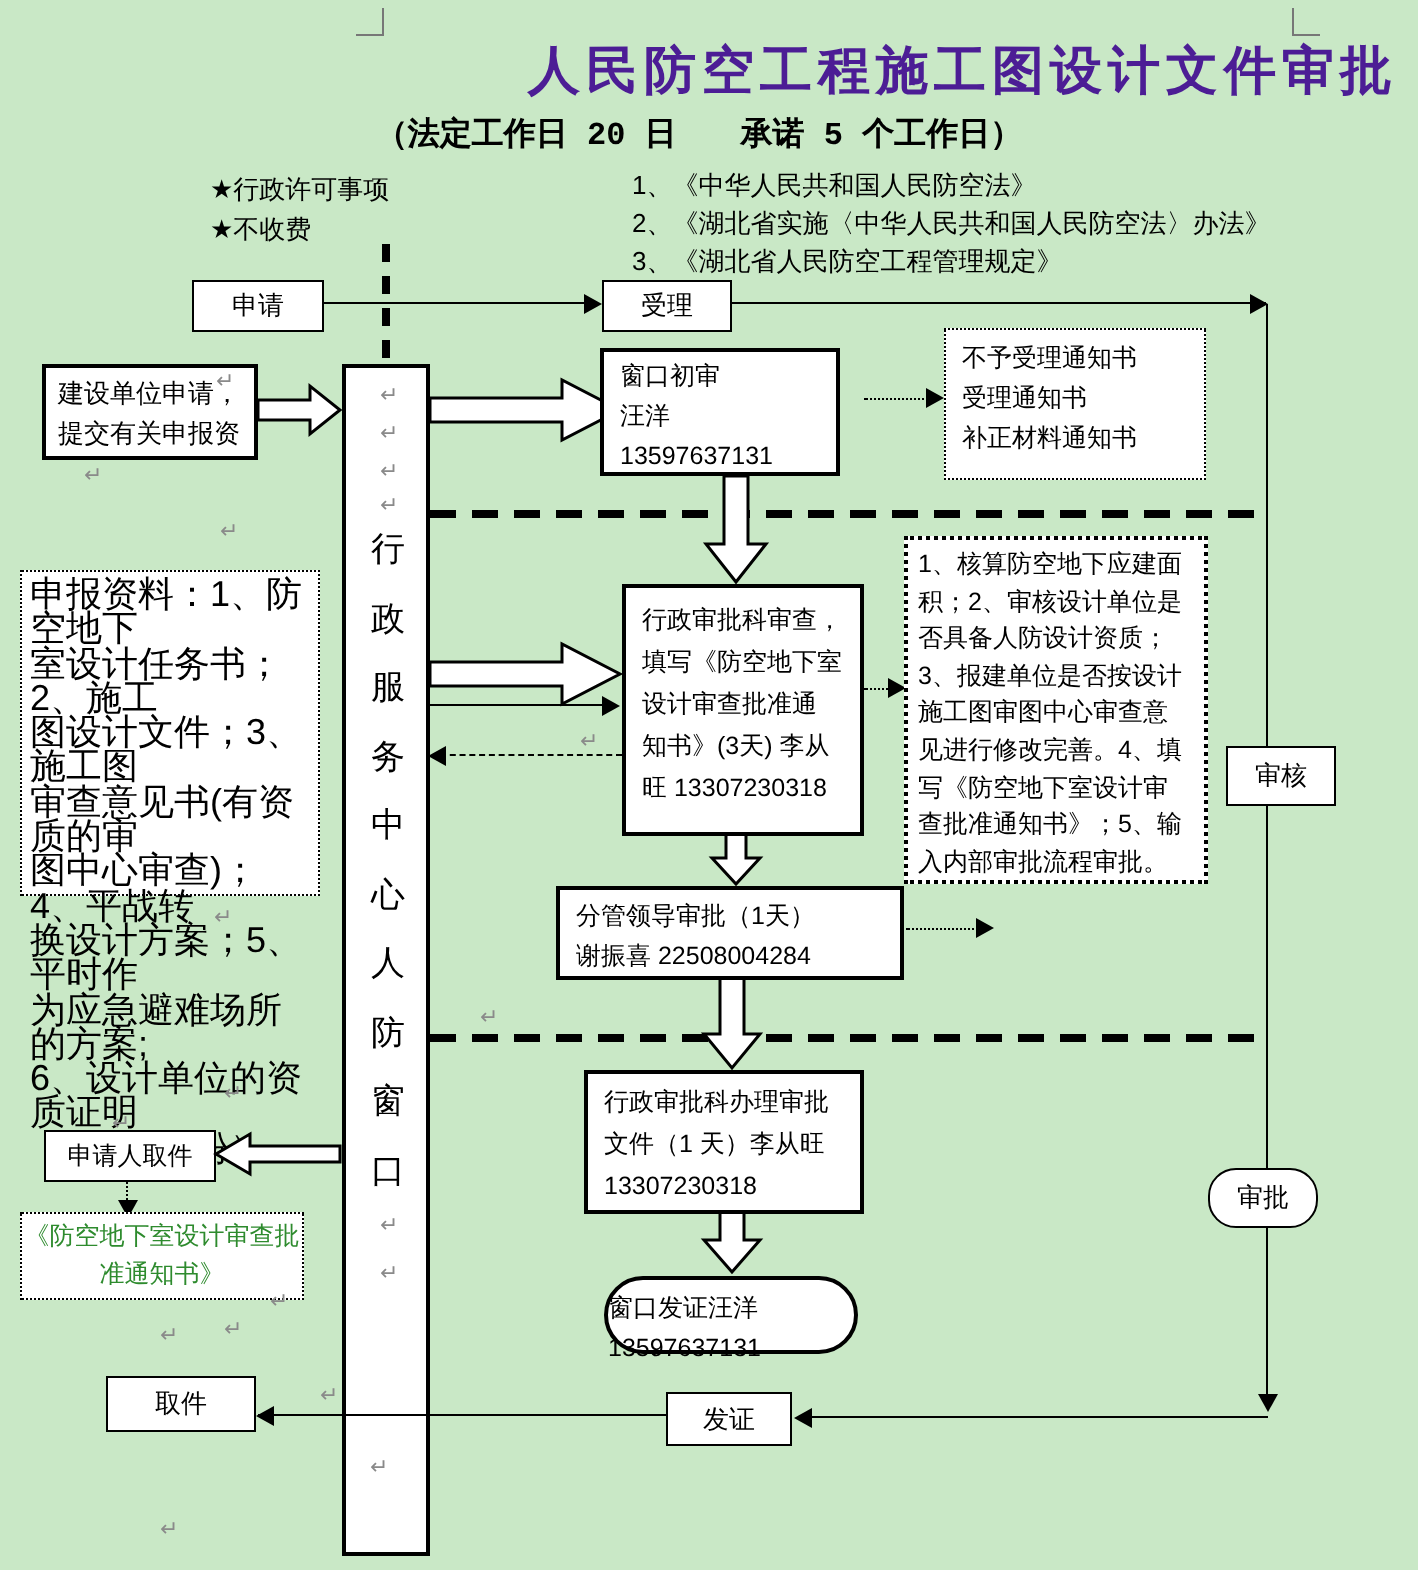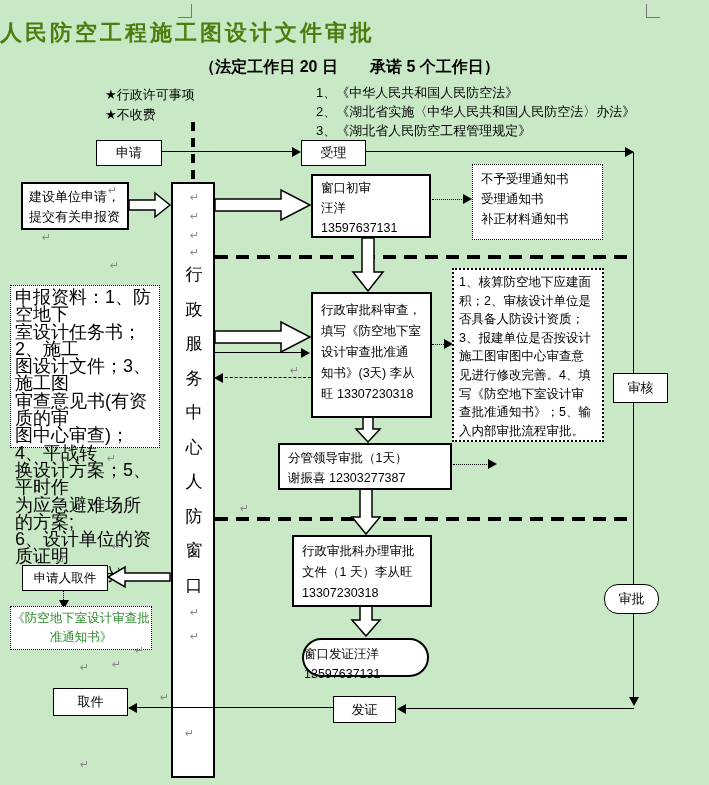--- a/index.html
+++ b/index.html
@@ -27,23 +27,23 @@
      border-top:5px solid transparent;border-bottom:5px solid transparent;z-index:2;}
   .arr-l{position:absolute;width:0;height:0;border-right:9px solid #000;
      border-top:5px solid transparent;border-bottom:5px solid transparent;z-index:2;}
   .arr-d{position:absolute;width:0;height:0;border-top:9px solid #000;
      border-left:5px solid transparent;border-right:5px solid transparent;z-index:2;}
   .mark{position:absolute;color:#8a8a8a;font-size:11px;z-index:4;}
   .corner{position:absolute;width:13px;height:13px;z-index:1;}
   .corner.tl{border-right:1px solid #777;border-bottom:1px solid #777;}
   .corner.tr{border-left:1px solid #777;border-bottom:1px solid #777;}
   svg.blockarrow{position:absolute;z-index:2;overflow:visible;}
-  #title{left:0;right:10px;top:18px;text-align:left;font-size:22px;font-weight:bold;
-     letter-spacing:3px;color:#4d7c0f;z-index:3;}
-  #subtitle{left:0;right:10px;top:57px;text-align:center;font-size:16px;font-weight:bold;z-index:3;}
+  #title{left:0;right:10px;top:18px;text-align:right;font-size:26px;font-weight:bold;
+     letter-spacing:3px;color:#4c1d95;z-index:3;}
+  #subtitle{left:0;right:10px;top:57px;text-align:center;font-size:16px;font-weight:bold;z-index:3;font-family:Liberation Mono, monospace;}
   .green-text{color:#2e8b2e;}
   .bar-text{position:absolute;left:183px;top:258px;width:22px;font-size:17px;line-height:34.5px;
      text-align:center;word-break:break-all;z-index:4;color:#000;}
 </style>
 </head>
 <body>
 
 <div id="stage">
 
   <div class="corner tl" style="left:178px;top:4px;"></div>
@@ -78,21 +78,21 @@
 
   <div class="box" style="left:171px;top:182px;width:44px;height:596px;z-index:3;"></div>
   <div class="bar-text">行政服务中心人防窗口</div>
 
   <div class="box thin ctr txt13" style="left:96px;top:140px;width:66px;height:26px;">申请</div>
   <div class="box thin ctr txt13" style="left:301px;top:140px;width:65px;height:26px;text-align:right;">受理</div>
 
   <div class="box txt13" style="left:21px;top:182px;width:108px;height:48px;padding:3px 6px;">建设单位申请，
 提交有关申报资</div>
 
-  <div class="box txt12" style="left:311px;top:174px;width:120px;height:64px;padding:2px 8px;">窗口初审
+  <div class="box txt12" style="left:300px;top:174px;width:120px;height:64px;padding:2px 8px;">窗口初审
 汪洋
 13597637131</div>
 
   <div class="box dotted-fine txt12" style="left:472px;top:164px;width:131px;height:76px;padding:4px 8px;background:#fff;">不予受理通知书
 受理通知书
 补正材料通知书</div>
   <div class="dotline" style="left:432px;top:199px;width:34px;"></div>
   <div class="arr-r" style="left:463px;top:194px;"></div>
 
   <div class="box dotted-fine" style="left:10px;top:285px;width:150px;height:163px;padding:3px 4px;font-size:18px;line-height:17.3px;">申报资料：1、防空地下
@@ -125,21 +125,21 @@
 
   <div class="hline" style="left:215px;top:352px;width:90px;"></div>
   <div class="arr-r" style="left:301px;top:348px;"></div>
   <div class="thindash" style="left:220px;top:377px;width:91px;"></div>
   <div class="arr-l" style="left:214px;top:373px;"></div>
 
   <div class="box thin ctr txt13" style="left:613px;top:373px;width:55px;height:30px;">审核</div>
   <div class="box thin ctr txt13" style="left:604px;top:584px;width:55px;height:30px;border-radius:14px;">审批</div>
 
   <div class="box" style="left:278px;top:443px;width:174px;height:47px;padding:3px 8px;font-size:12.5px;line-height:20px;">分管领导审批（1天）
-谢振喜 12303277387</div>
+谢振喜 22508004284</div>
   <div class="dotline" style="left:453px;top:464px;width:38px;"></div>
   <div class="arr-r" style="left:488px;top:459px;"></div>
 
   <div class="box" style="left:292px;top:535px;width:140px;height:72px;padding:4px 8px;font-size:12.5px;line-height:21px;">行政审批科办理审批
 文件（1 天）李从旺
 13307230318</div>
   <div class="box" style="left:302px;top:638px;width:127px;height:39px;padding:4px 0;font-size:12.5px;line-height:20px;border-radius:21px;">窗口发证汪洋
 13597637131</div>
 
   <div class="box thin ctr txt12" style="left:22px;top:565px;width:86px;height:26px;">申请人取件</div>

